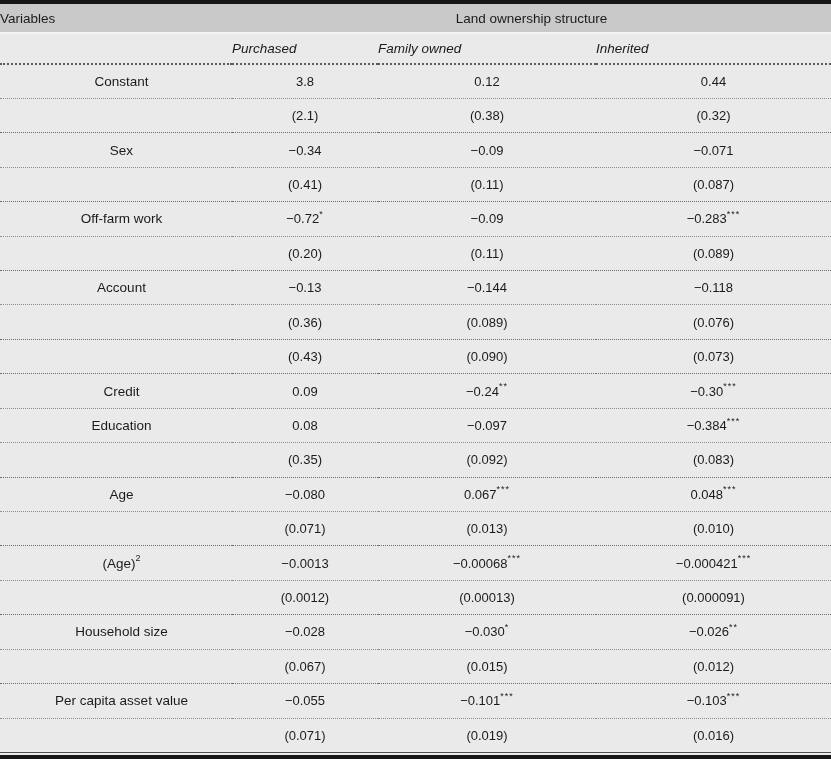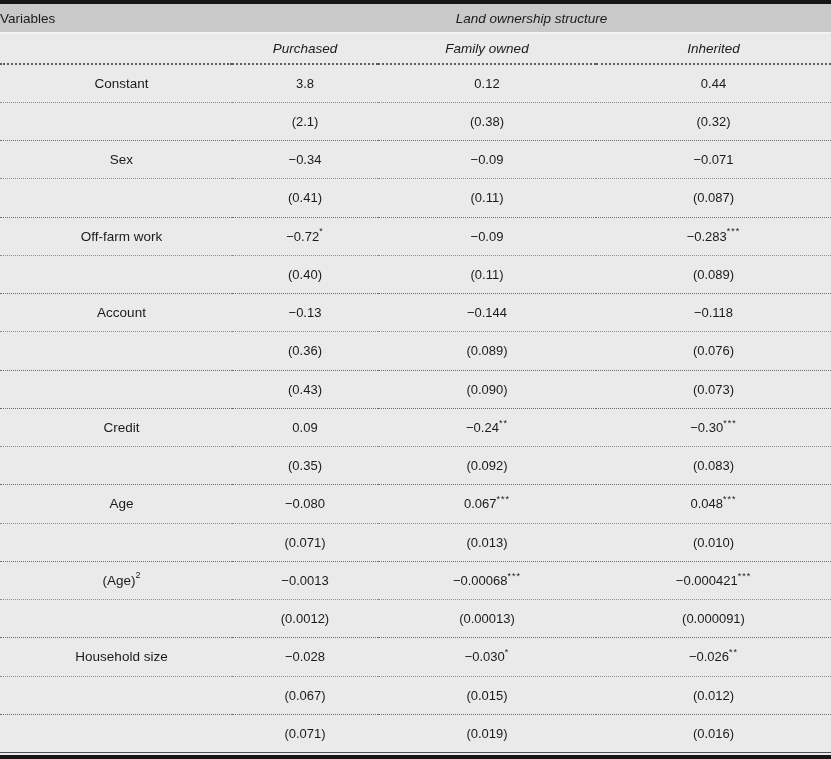--- a/index.html
+++ b/index.html
@@ -38,28 +38,27 @@
     border-bottom: 2px solid #f4f4f4;
     padding: 0;
   }
   th.var-head {
     text-align: left;
     padding-left: 11px;
   }
   th.group-head {
     text-align: center;
     padding-right: 115px;
-    font-style: italic;
   }
   thead tr.subhead-row { height: 31px; }
   thead tr.subhead-row th {
     font-weight: normal;
     font-style: italic;
     font-size: 13.5px;
-    text-align: center;
+    text-align: left;
     border-bottom: 2px dotted #5c5c5c;
     padding: 0;
   }
   tbody td {
     padding: 0;
     vertical-align: middle;
   }
   tbody tr { height: 31px; }
   tbody tr.coef-row td { border-bottom: 1px dotted #8e8e8e; }
   tbody tr.se-row td   { border-bottom: 1px dotted #6b6b6b; }
@@ -128,21 +127,21 @@
           <td class="val-cell">(0.087)</td>
         </tr>
         <tr class="coef-row">
           <td class="var-cell">Off-farm work</td>
           <td class="val-cell">−0.72<sup>*</sup></td>
           <td class="val-cell">−0.09</td>
           <td class="val-cell">−0.283<sup>***</sup></td>
         </tr>
         <tr class="se-row">
           <td class="var-cell"></td>
-          <td class="val-cell">(0.40)</td>
+          <td class="val-cell">(0.20)</td>
           <td class="val-cell">(0.11)</td>
           <td class="val-cell">(0.089)</td>
         </tr>
         <tr class="coef-row">
           <td class="var-cell">Account</td>
           <td class="val-cell">−0.13</td>
           <td class="val-cell">−0.144</td>
           <td class="val-cell">−0.118</td>
         </tr>
         <tr class="se-row">
@@ -156,20 +155,26 @@
           <td class="val-cell">(0.43)</td>
           <td class="val-cell">(0.090)</td>
           <td class="val-cell">(0.073)</td>
         </tr>
         <tr class="coef-row">
           <td class="var-cell">Credit</td>
           <td class="val-cell">0.09</td>
           <td class="val-cell">−0.24<sup>**</sup></td>
           <td class="val-cell">−0.30<sup>***</sup></td>
         </tr>
+        <tr class="coef-row">
+          <td class="var-cell">Education</td>
+          <td class="val-cell">0.08</td>
+          <td class="val-cell">−0.097</td>
+          <td class="val-cell">−0.384<sup>***</sup></td>
+        </tr>
         <tr class="se-row">
           <td class="var-cell"></td>
           <td class="val-cell">(0.35)</td>
           <td class="val-cell">(0.092)</td>
           <td class="val-cell">(0.083)</td>
         </tr>
         <tr class="coef-row">
           <td class="var-cell">Age</td>
           <td class="val-cell">−0.080</td>
           <td class="val-cell">0.067<sup>***</sup></td>
@@ -197,20 +202,26 @@
           <td class="var-cell">Household size</td>
           <td class="val-cell">−0.028</td>
           <td class="val-cell">−0.030<sup>*</sup></td>
           <td class="val-cell">−0.026<sup>**</sup></td>
         </tr>
         <tr class="se-row">
           <td class="var-cell"></td>
           <td class="val-cell">(0.067)</td>
           <td class="val-cell">(0.015)</td>
           <td class="val-cell">(0.012)</td>
+        </tr>
+        <tr class="coef-row">
+          <td class="var-cell">Per capita asset value</td>
+          <td class="val-cell">−0.055</td>
+          <td class="val-cell">−0.101<sup>***</sup></td>
+          <td class="val-cell">−0.103<sup>***</sup></td>
         </tr>
         <tr class="se-row">
           <td class="var-cell"></td>
           <td class="val-cell">(0.071)</td>
           <td class="val-cell">(0.019)</td>
           <td class="val-cell">(0.016)</td>
         </tr>
       </tbody>
   </table>
 </div>

